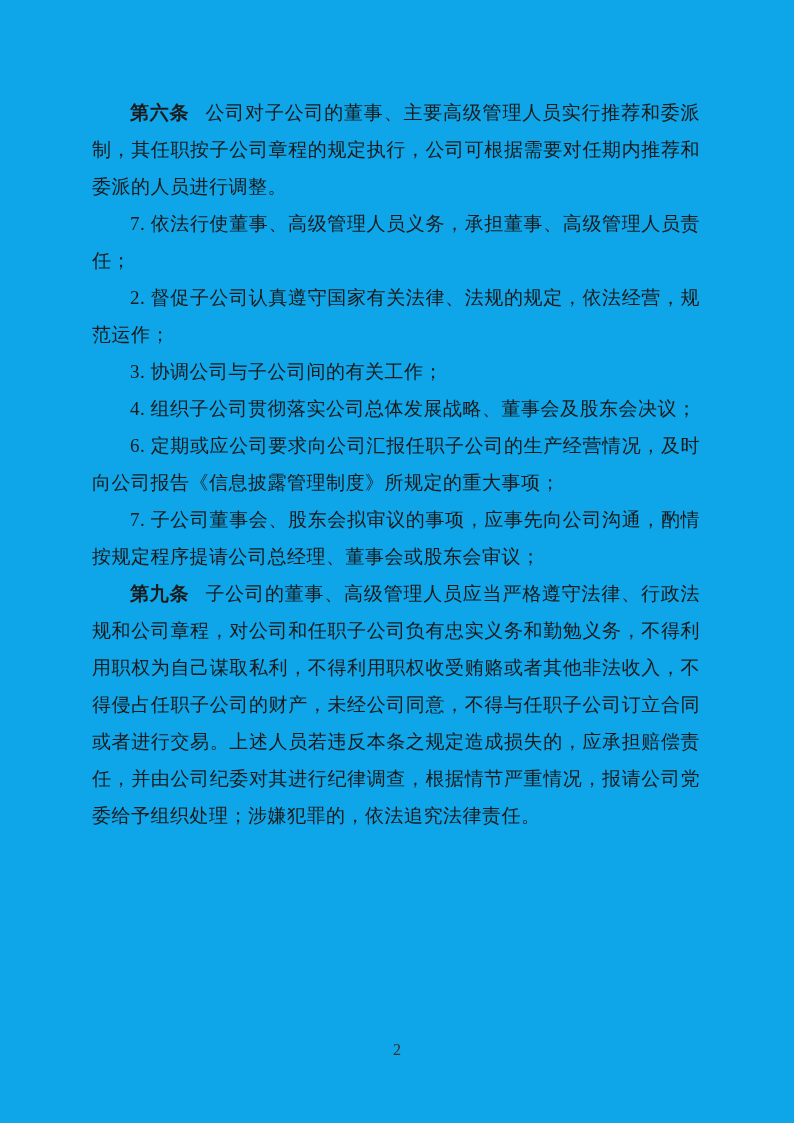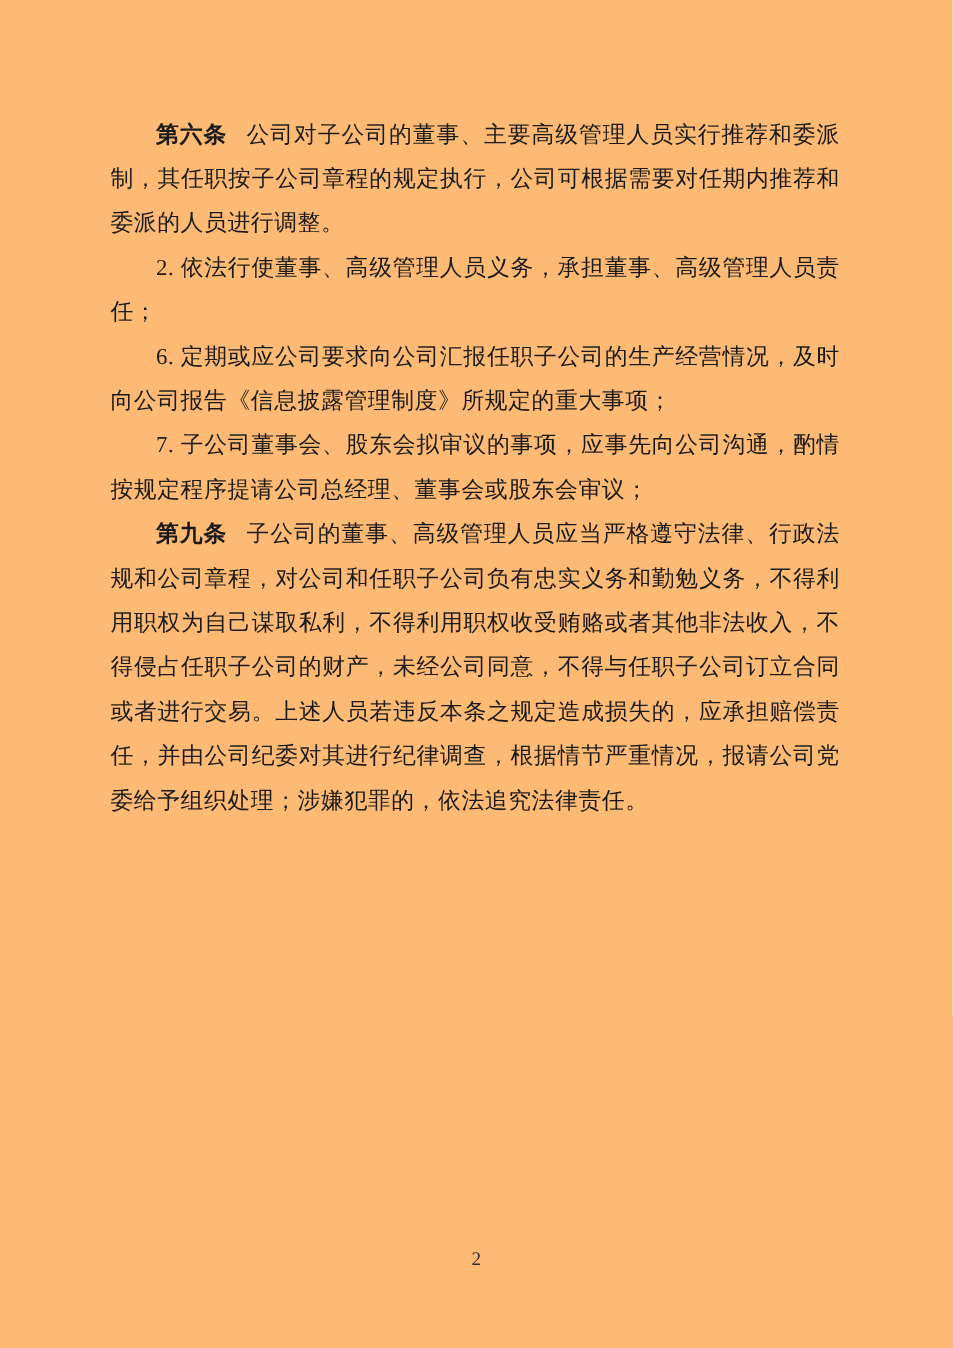--- a/index.html
+++ b/index.html
@@ -4,21 +4,21 @@
 <style>
   html, body {
     margin: 0;
     padding: 0;
     background: #ffffff;
   }
   .page {
     position: relative;
     width: 794px;
     height: 1123px;
-    background: #fdba74;
+    background: #0ea5e9;
     overflow: hidden;
     font-family: "Liberation Serif", "DejaVu Serif", serif;
     color: #1a1a1a;
   }
   .content {
     position: absolute;
     left: 92px;
     right: 94px;
     top: 94px;
   }
@@ -50,21 +50,24 @@
 </head>
 <body>
 
 <div class="page">
   <div class="content">
 
     <p class="para"><span class="art-label">第六条</span><span>公司对子公司的董事、主要高级管理人员实行推荐和委派制，其任职按子公司章程的规定执行，公司可根据需要对任期内推荐和委派的人员进行调整。</span></p>
 
 
 
-    <p class="para">2. 依法行使董事、高级管理人员义务，承担董事、高级管理人员责任；</p>
+    <p class="para">7. 依法行使董事、高级管理人员义务，承担董事、高级管理人员责任；</p>
+    <p class="para">2. 督促子公司认真遵守国家有关法律、法规的规定，依法经营，规范运作；</p>
+    <p class="para">3. 协调公司与子公司间的有关工作；</p>
+    <p class="para">4. 组织子公司贯彻落实公司总体发展战略、董事会及股东会决议；</p>
     <p class="para">6. 定期或应公司要求向公司汇报任职子公司的生产经营情况，及时向公司报告《信息披露管理制度》所规定的重大事项；</p>
     <p class="para">7. 子公司董事会、股东会拟审议的事项，应事先向公司沟通，酌情按规定程序提请公司总经理、董事会或股东会审议；</p>
 
     <p class="para"><span class="art-label">第九条</span><span>子公司的董事、高级管理人员应当严格遵守法律、行政法规和公司章程，对公司和任职子公司负有忠实义务和勤勉义务，不得利用职权为自己谋取私利，不得利用职权收受贿赂或者其他非法收入，不得侵占任职子公司的财产，未经公司同意，不得与任职子公司订立合同或者进行交易。上述人员若违反本条之规定造成损失的，应承担赔偿责任，并由公司纪委对其进行纪律调查，根据情节严重情况，报请公司党委给予组织处理；涉嫌犯罪的，依法追究法律责任。</span></p>
 
   </div>
 
   <div class="footer-page-number">2</div>
 </div>
 

